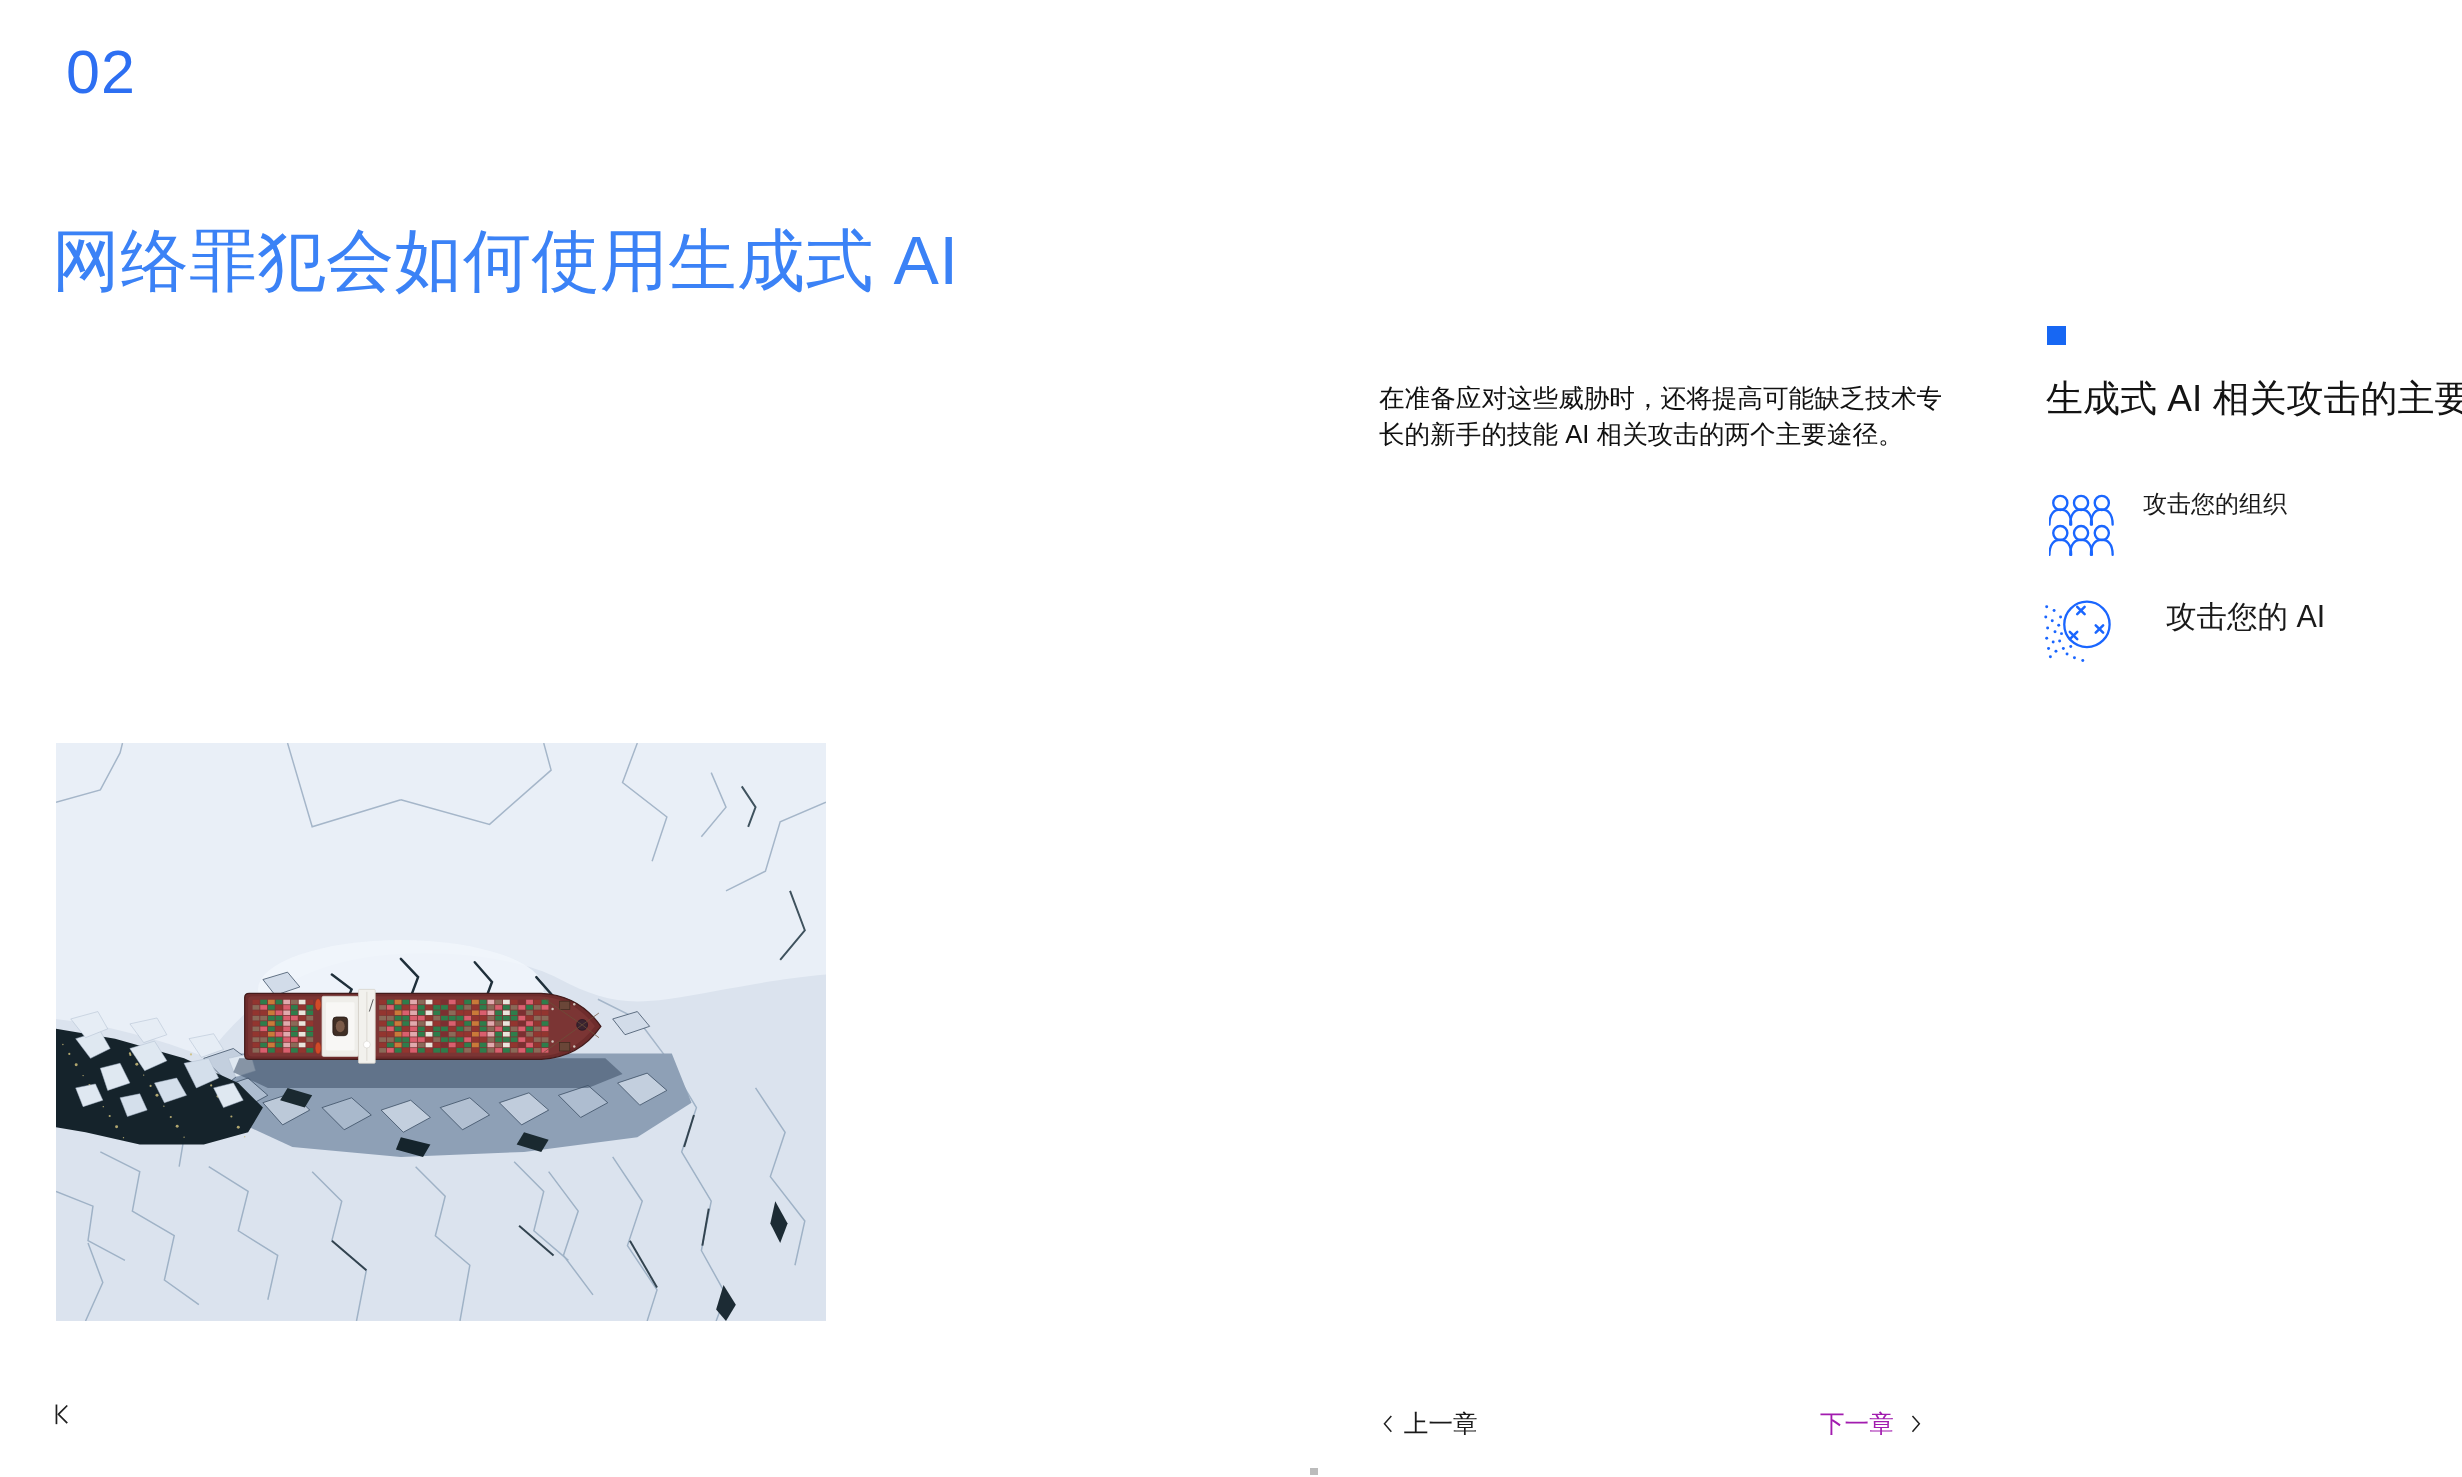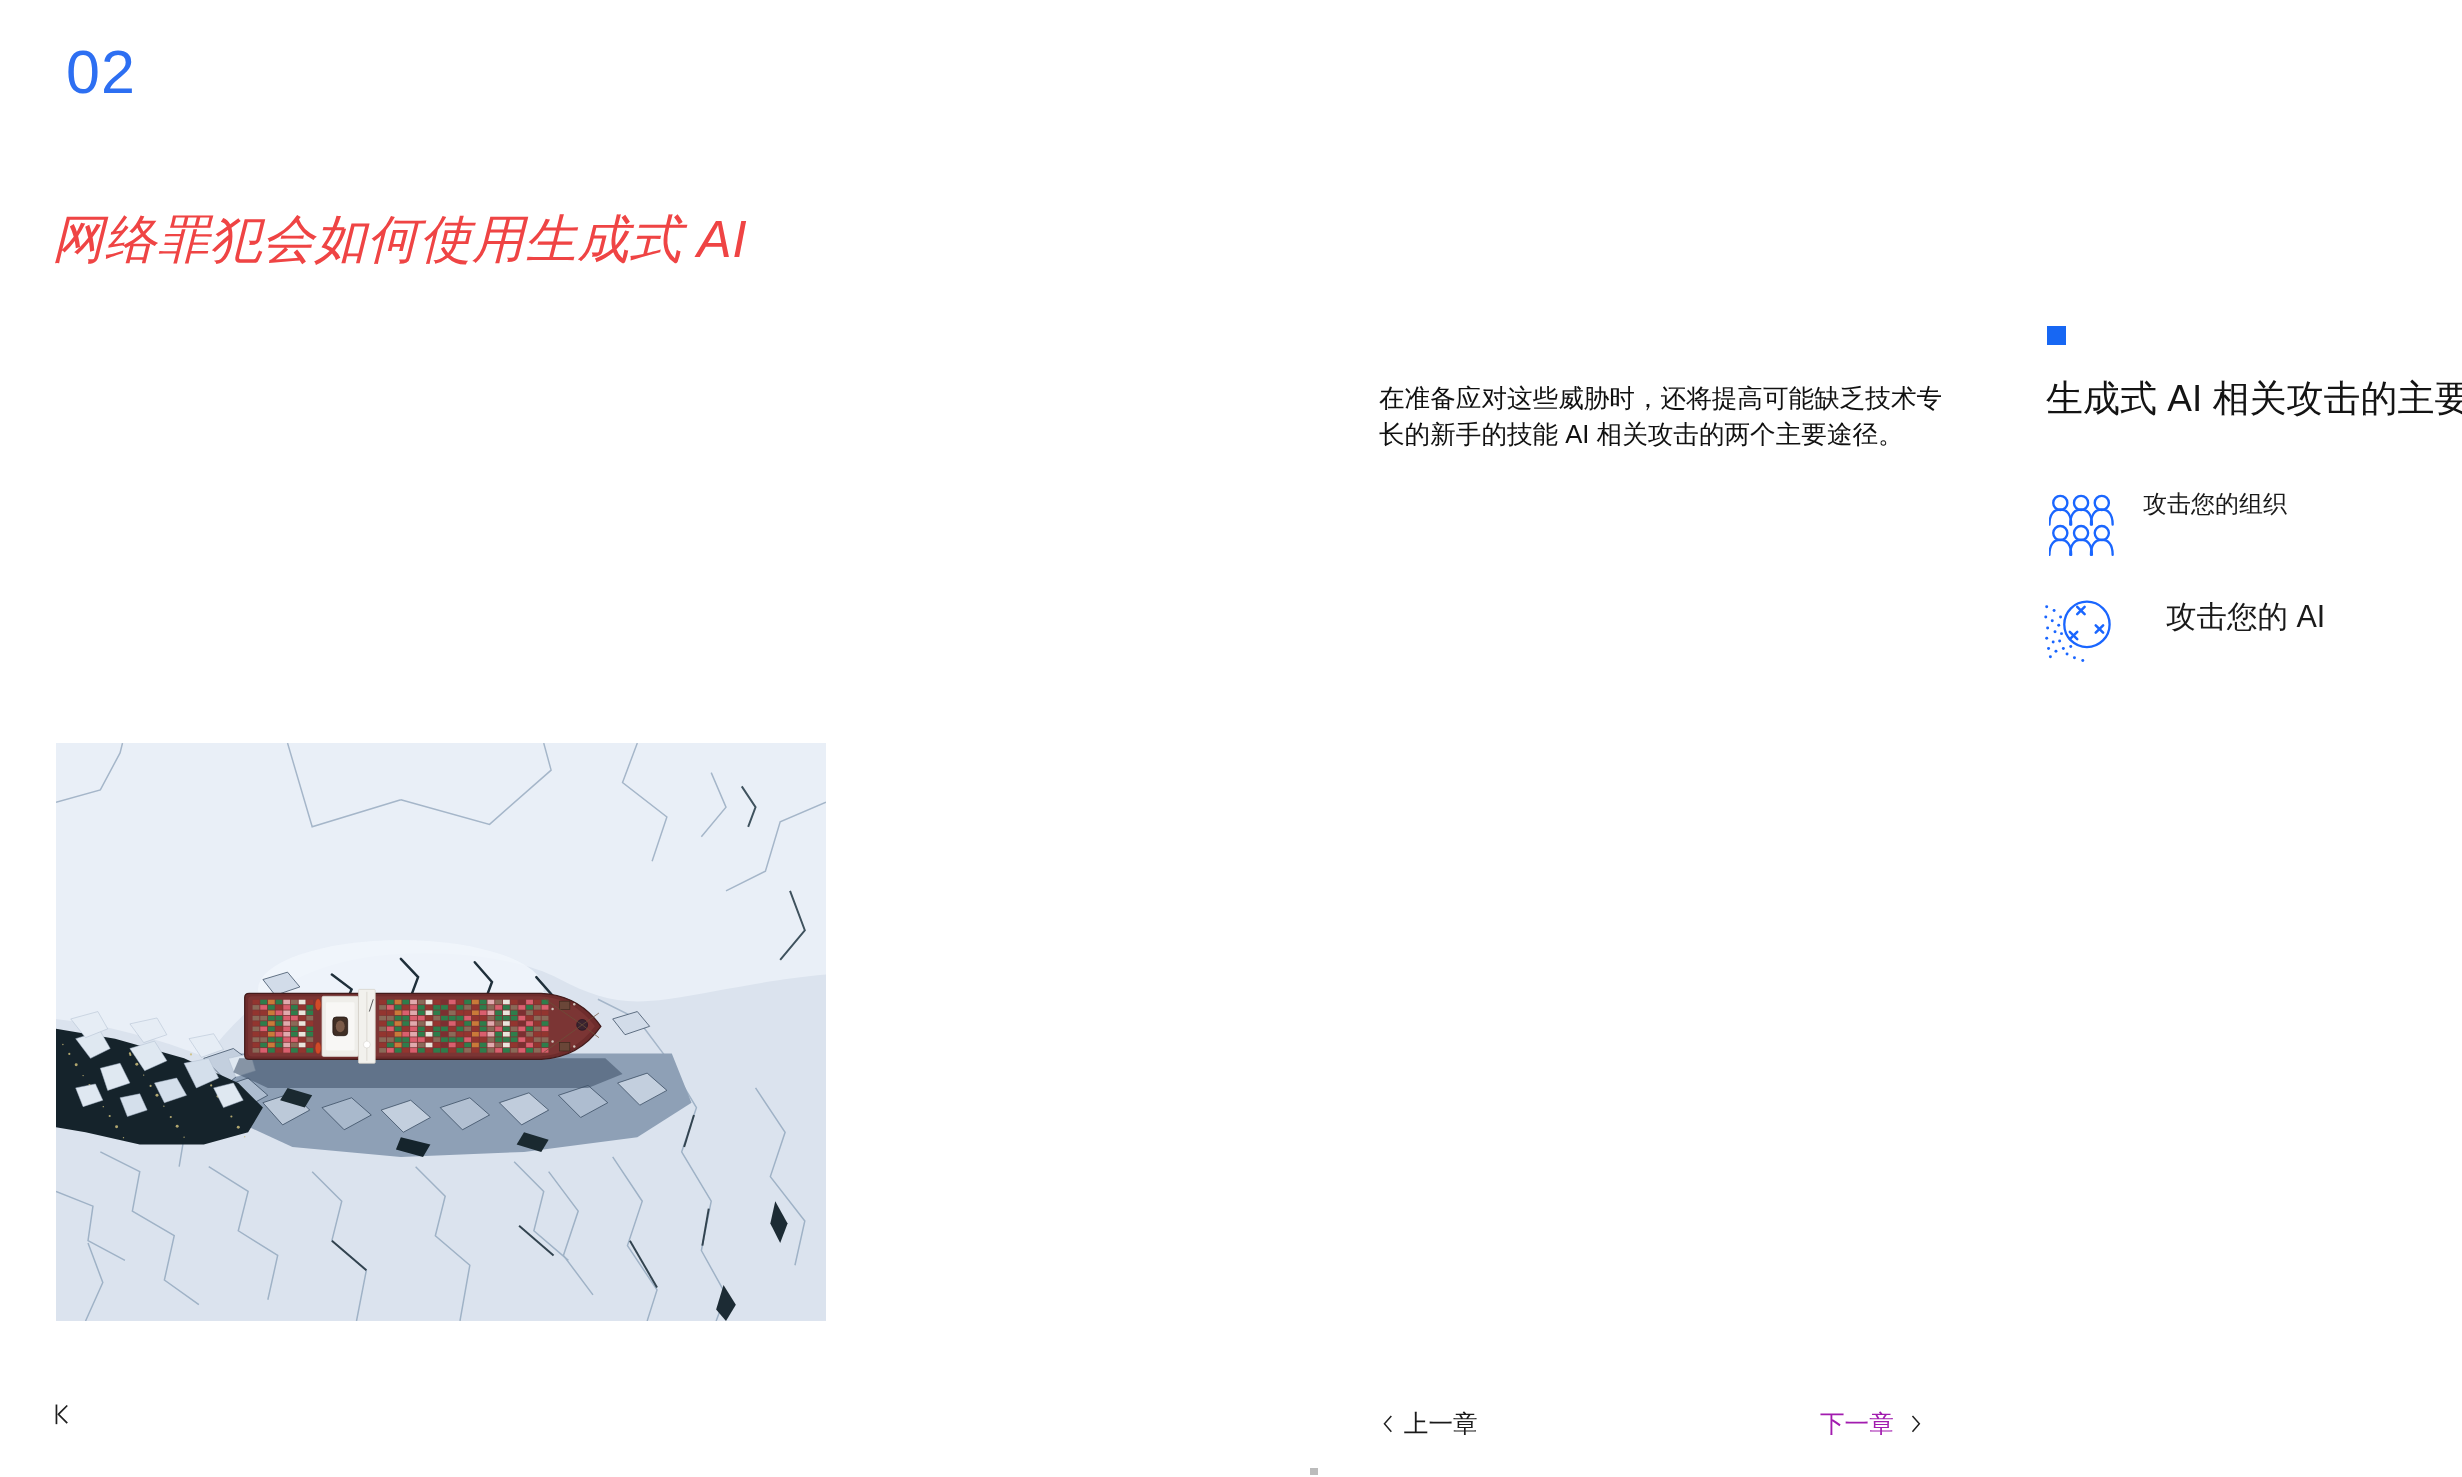--- a/index.html
+++ b/index.html
@@ -6,22 +6,22 @@
   body{
     width:2626px;height:1477px;position:relative;background:#ffffff;
     font-family:"Liberation Sans","DejaVu Sans",sans-serif;color:#141414;
     overflow:hidden;
   }
   .chapter-number{
     position:absolute;left:55px;top:42px;font-size:61px;line-height:1;
     font-weight:300;color:#2d6ff2;letter-spacing:1px;margin-left:11px;
   }
   .page-title{
-    position:absolute;left:52px;top:172px;font-size:52px;line-height:1.25;
-    font-weight:300;color:#ef4444;letter-spacing:0.5px;white-space:nowrap;font-style:italic;
+    position:absolute;left:52px;top:172px;font-size:68px;line-height:1.25;
+    font-weight:300;color:#3b82f6;letter-spacing:0.5px;white-space:nowrap;
   }
   .hero{
     position:absolute;left:56px;top:743px;width:770px;height:578px;overflow:hidden;
   }
   .hero svg{display:block;}
   .body-col{
     position:absolute;left:1379px;top:380px;width:574px;
     font-size:25.6px;line-height:36px;color:#111;
   }
   .body-col p{margin:0 0 36px 0;}

